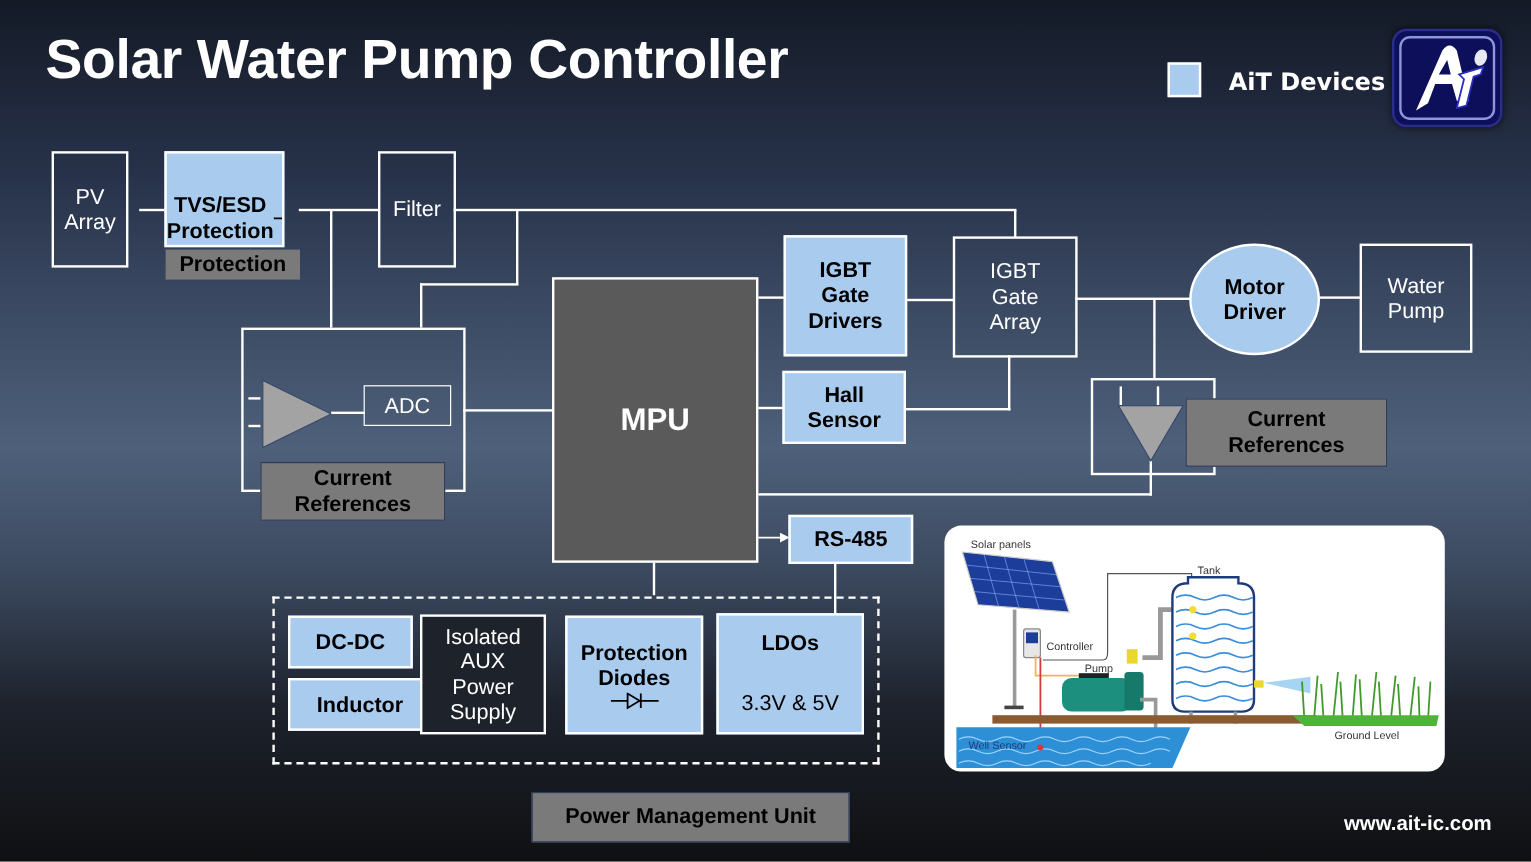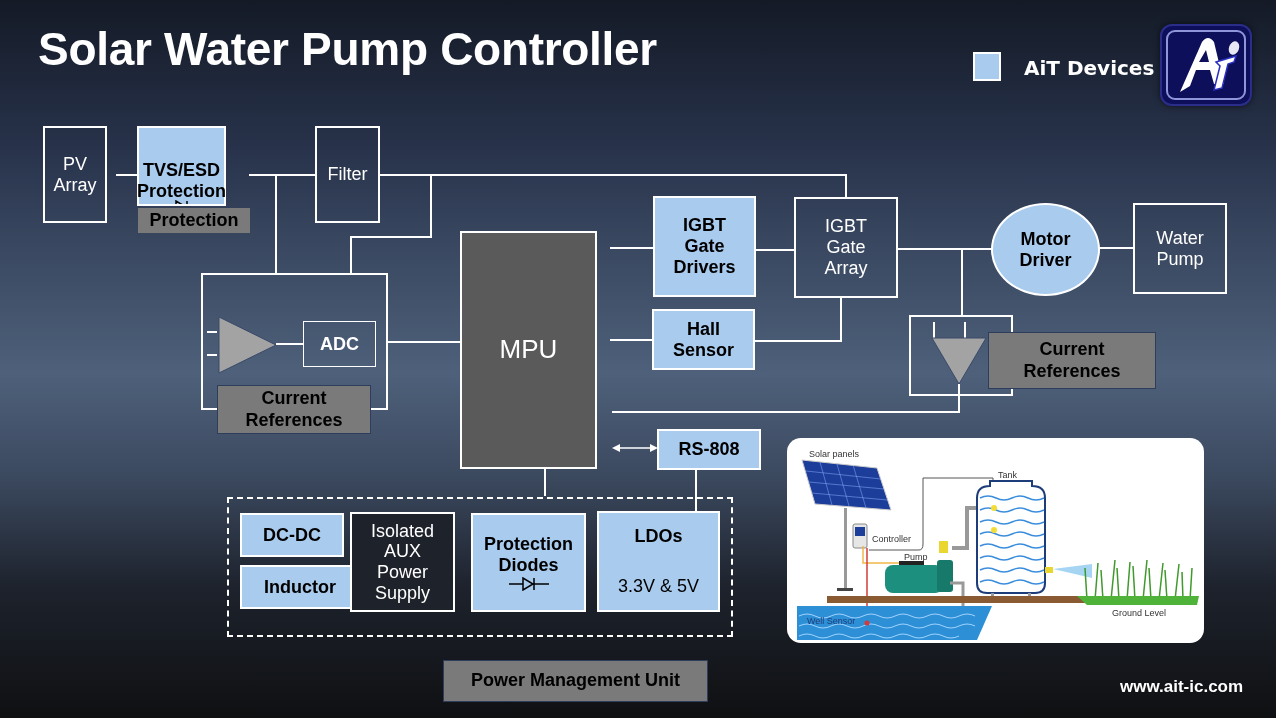--- a/index.html
+++ b/index.html
@@ -68,45 +68,45 @@
 
 <svg class="abs" style="left:612px;top:442px;" width="46" height="12">
   <line x1="6" y1="6" x2="40" y2="6" stroke="#fff" stroke-width="1.5"></line>
   <polygon points="0,6 8,2 8,10" fill="#fff"></polygon>
   <polygon points="46,6 38,2 38,10" fill="#fff"></polygon>
 </svg>
 
 <div class="abs box dark" style="left:43px;top:126px;width:64px;height:97px;white-space:pre-line;">PV
 Array</div>
 
-<div class="abs box ait" style="left:137px;top:126px;width:89px;height:80px;flex-direction:column;justify-content:flex-start;padding-top:32px;">
+<div class="abs box ait" style="left:137px;top:126px;width:100px;height:80px;flex-direction:row;justify-content:flex-start;padding-top:32px;">
   <span style="white-space:pre-line;">TVS/ESD
 Protection</span>
   <svg width="40" height="14" style="margin-top:-1px;">
     <line x1="0" y1="7" x2="40" y2="7" stroke="#000" stroke-width="1.5"></line>
     <polygon points="14,1 14,13 24,7" fill="#a9cbee" stroke="#000" stroke-width="1.5"></polygon>
     <line x1="25" y1="1" x2="25" y2="13" stroke="#000" stroke-width="1.5"></line>
   </svg>
 </div>
 <div class="abs grey-label" style="left:138px;top:208px;width:112px;height:25px;border:none;">Protection</div>
 
 <div class="abs box dark" style="left:315px;top:126px;width:65px;height:97px;">Filter</div>
 
 <div class="abs plain" style="left:201px;top:273px;width:187px;height:137px;"></div>
 <div class="wire" style="left:207px;top:331px;width:10px;height:2px;"></div>
 <div class="wire" style="left:207px;top:354px;width:10px;height:2px;"></div>
 <svg class="abs" style="left:218px;top:316px;" width="60" height="58">
   <polygon points="1,1 1,57 58,29" fill="#a3a3a3" stroke="#3a4a6a" stroke-width="1"></polygon>
 </svg>
 <div class="wire" style="left:276px;top:343px;width:28px;height:2px;"></div>
-<div class="abs box dark" style="left:303px;top:321px;width:73px;height:46px;border-width:1.5px;font-weight:bold;">ADC</div>
+<div class="abs box dark" style="left:303px;top:321px;width:73px;height:34px;border-width:1.5px;">ADC</div>
 <div class="abs grey-label" style="left:217px;top:385px;width:154px;height:49px;white-space:pre-line;">Current
 References</div>
 
-<div class="abs box mpu" style="left:460px;top:231px;width:137px;height:238px;">MPU</div>
+<div class="abs box mpu" style="left:460px;top:231px;width:172px;height:238px;font-weight:bold;">MPU</div>
 
 <div class="abs box ait" style="left:653px;top:196px;width:103px;height:101px;white-space:pre-line;">IGBT
 Gate
 Drivers</div>
 <div class="abs box dark" style="left:794px;top:197px;width:104px;height:101px;white-space:pre-line;">IGBT
 Gate
 Array</div>
 <div class="abs box ait" style="left:652px;top:309px;width:103px;height:61px;white-space:pre-line;">Hall
 Sensor</div>
 
@@ -117,21 +117,21 @@
 
 <div class="abs plain" style="left:909px;top:315px;width:104px;height:81px;"></div>
 <div class="wire" style="left:933px;top:322px;width:2px;height:16px;"></div>
 <div class="wire" style="left:964px;top:322px;width:2px;height:16px;"></div>
 <svg class="abs" style="left:931px;top:337px;" width="56" height="48">
   <polygon points="1,1 55,1 28,47" fill="#a3a3a3" stroke="#3a4a6a" stroke-width="1"></polygon>
 </svg>
 <div class="abs grey-label" style="left:988px;top:332px;width:168px;height:57px;white-space:pre-line;">Current
 References</div>
 
-<div class="abs box ait" style="left:657px;top:429px;width:104px;height:41px;">RS-808</div>
+<div class="abs box ait" style="left:657px;top:429px;width:104px;height:41px;">RS-485</div>
 
 <div class="abs" style="left:227px;top:497px;width:506px;height:140px;border:2px dashed #fff;"></div>
 <div class="abs box ait" style="left:240px;top:513px;width:104px;height:44px;">DC-DC</div>
 <div class="abs box ait" style="left:240px;top:565px;width:120px;height:44px;">Inductor</div>
 <div class="abs box dark" style="left:350px;top:512px;width:105px;height:100px;background:#1e222b;white-space:pre-line;">Isolated
 AUX
 Power
 Supply</div>
 <div class="abs box ait" style="left:471px;top:513px;width:115px;height:99px;flex-direction:column;">
   <span style="white-space:pre-line;">Protection

